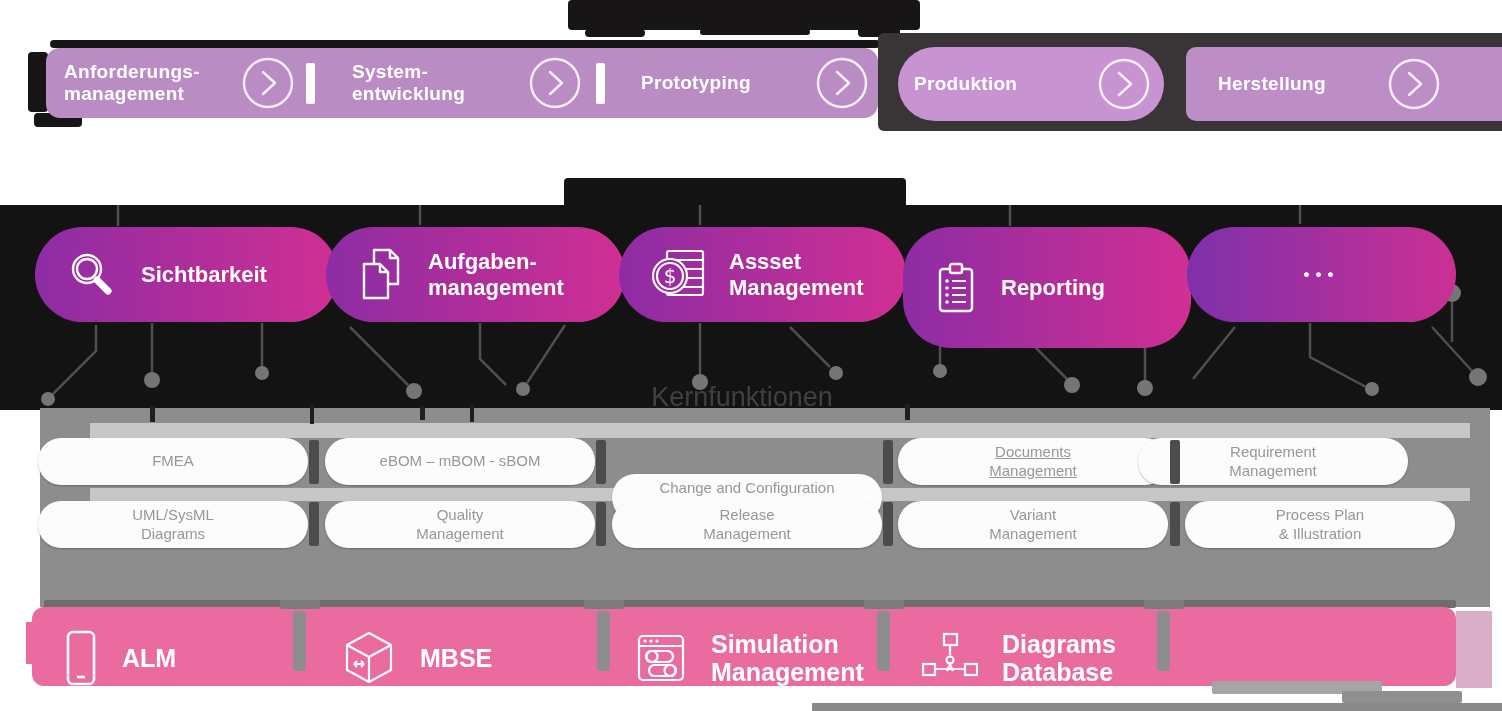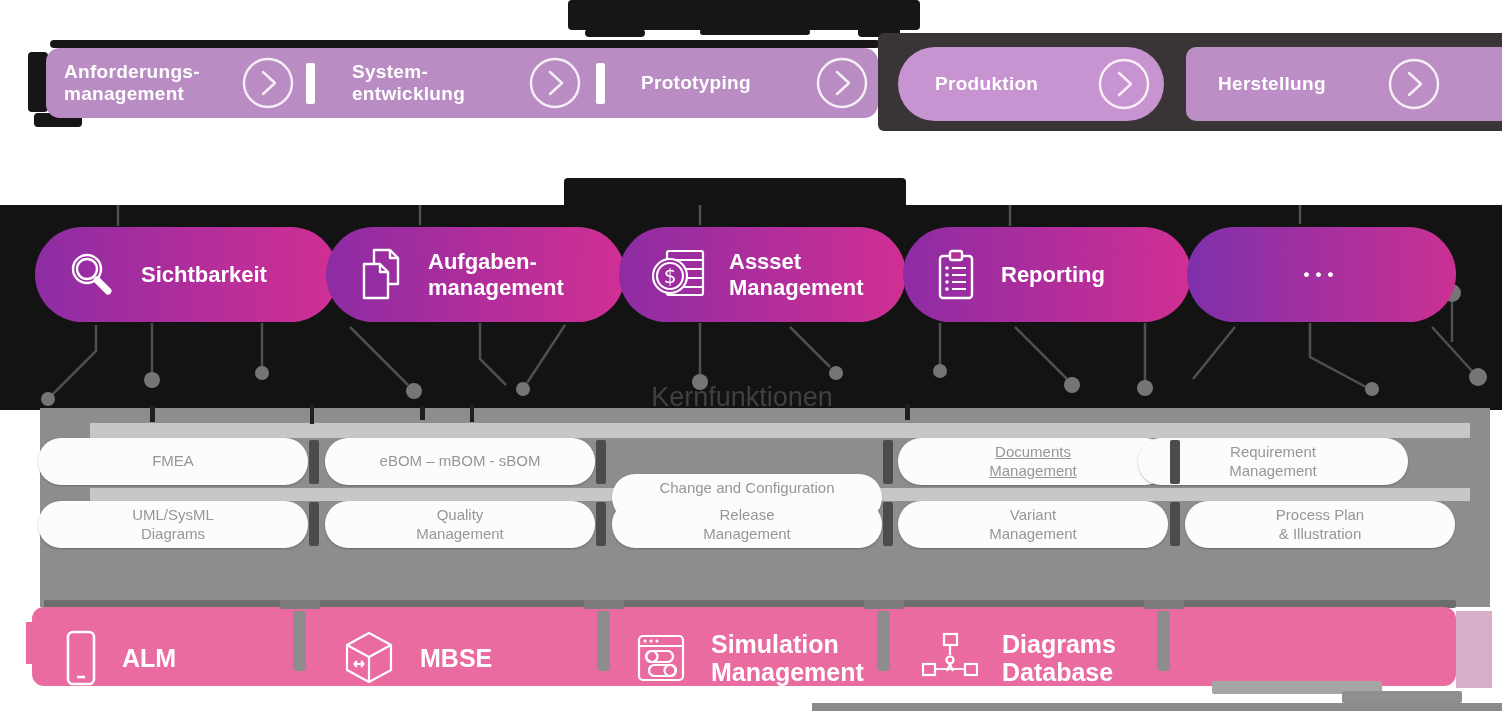--- a/index.html
+++ b/index.html
@@ -86,21 +86,21 @@
     <span></span>
   </div>
   <div class="abs arrow-badge" style="left:816px;top:57px;">
     <svg width="52" height="52" viewBox="0 0 52 52" fill="none" stroke="rgba(255,255,255,.85)" stroke-width="2.5">
         <circle cx="26" cy="26" r="24"></circle>
         <path d="M21 15 L33 26 L21 37" stroke-linecap="round" stroke-linejoin="round"></path>
       </svg>
   </div>
 
   <div class="abs stage-pill" style="left:898px;top:47px;width:266px;height:74px;"></div>
-  <div class="abs stage-label" style="left:935px;top:49px;">
+  <div class="abs stage-label" style="left:914px;top:49px;">
     <span>Produktion</span>
     <span></span>
   </div>
   <div class="abs arrow-badge" style="left:1098px;top:58px;">
     <svg width="52" height="52" viewBox="0 0 52 52" fill="none" stroke="rgba(255,255,255,.85)" stroke-width="2.5">
         <circle cx="26" cy="26" r="24"></circle>
         <path d="M21 15 L33 26 L21 37" stroke-linecap="round" stroke-linejoin="round"></path>
       </svg>
   </div>
 
@@ -198,21 +198,21 @@
           <circle cx="21" cy="28" r="13"></circle>
           <text x="21" y="35" font-size="20" text-anchor="middle" fill="#fff" stroke="none" font-family="DejaVu Sans">$</text>
         </svg>
     </span>
     <span class="cap-label">
       <span>Assset</span>
       <span>Management</span>
     </span>
   </div>
 
-  <div class="abs cap-pill" style="left:903px;top:227px;width:258px;height:95px;">
+  <div class="abs cap-pill" style="left:903px;top:227px;width:258px;height:121px;">
     <span class="icon">
       <svg width="46" height="54" viewBox="0 0 46 54" fill="none" stroke="#fff" stroke-width="2.4">
           <rect x="7" y="8" width="32" height="42" rx="3"></rect>
           <rect x="17" y="3" width="12" height="9" rx="2" fill="#b42d99"></rect>
           <g stroke-width="2">
             <path d="M19 20 h14 M19 27 h14 M19 34 h14 M19 41 h14"></path>
           </g>
           <g fill="#fff" stroke="none">
             <circle cx="14" cy="20" r="1.8"></circle>
             <circle cx="14" cy="27" r="1.8"></circle>

